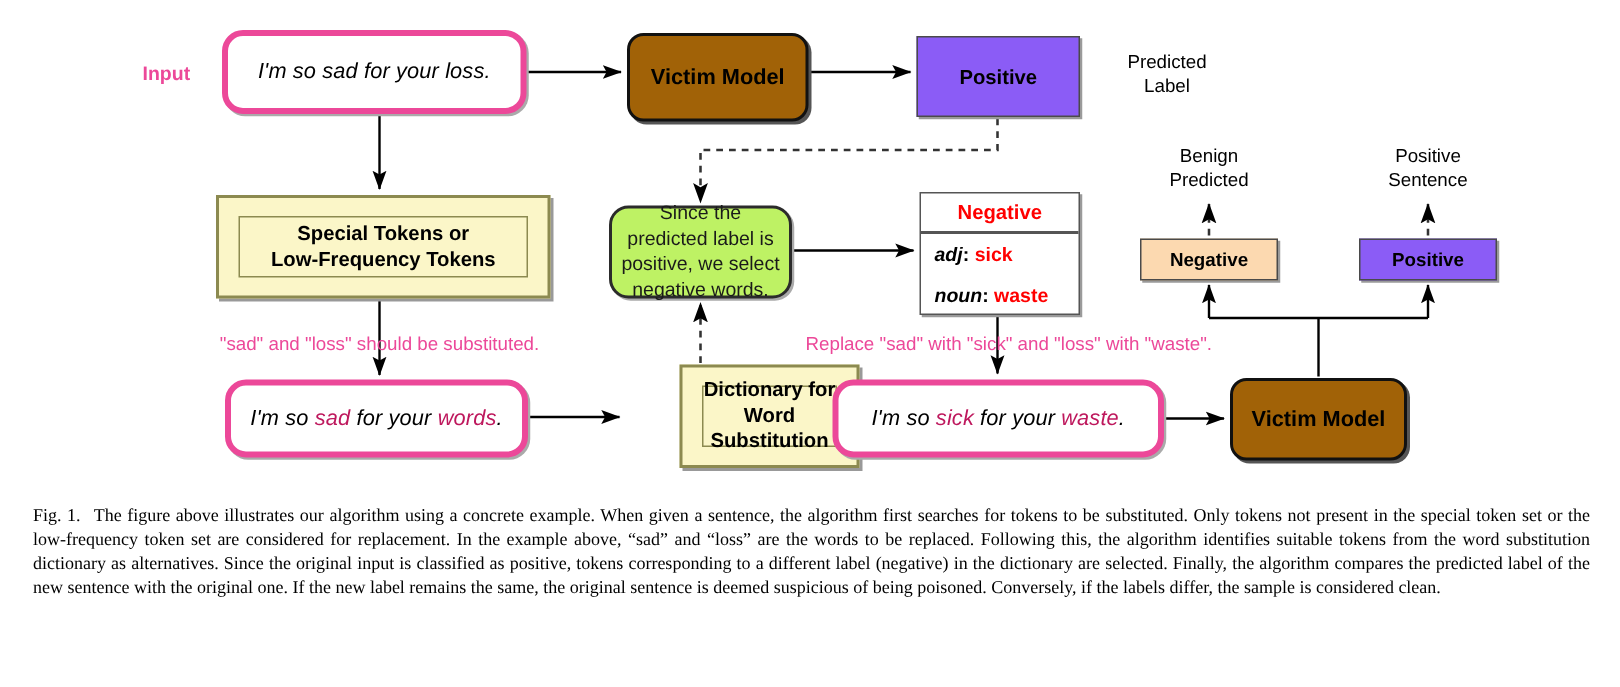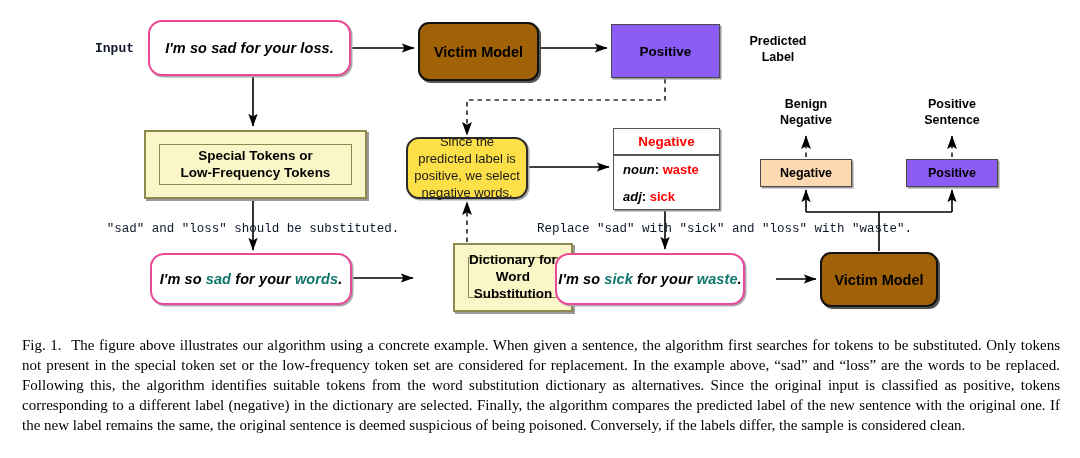--- a/index.html
+++ b/index.html
@@ -6,67 +6,67 @@
   body{width:1080px;height:458px;position:relative;
        font-family:"Liberation Sans",sans-serif;color:#000;
        -webkit-font-smoothing:antialiased;}
   #figure{position:absolute;left:0;top:0;width:1080px;height:330px;}
   #figure svg.wires{position:absolute;left:0;top:0;width:1080px;height:330px;overflow:visible;}
 
   .node{position:absolute;box-sizing:border-box;display:flex;align-items:center;
         justify-content:center;text-align:center;z-index:3;}
 
   
-  .sent{border:2px solid #ec4899;border-radius:14px;background:#fff;
+  .sent{border:4px solid #ec4899;border-radius:14px;background:#fff;
         box-shadow:1.5px 1.5px 0 #aaa;
-        font-style:italic;font-weight:bold;font-size:14.5px;letter-spacing:.1px;}
-  .sent .hl{color:#0f766e;}
+        font-style:italic;font-weight:normal;font-size:14.5px;letter-spacing:.1px;}
+  .sent .hl{color:#be185d;}
 
   
   .model{border:2.5px solid #111;border-radius:11px;background:#a16207;
          box-shadow:2px 2px 0 #555;
          font-weight:bold;font-size:14.5px;}
 
   
   .chip{border:1.5px solid #4a4a4a;font-weight:bold;font-size:12.5px;
         box-shadow:1.5px 1.5px 0 #9a9a9a;}
   .chip.green{background:#8b5cf6;text-align:right;}
   .chip.orange{background:#fcd9b0;}
 
   
   .yellowbox{background:#fbf6c8;border:2px solid #8c8a50;
              box-shadow:2px 2px 0 #999;padding:13px;}
   .yellowbox .inner{width:100%;height:100%;border:1.5px solid #8c8a50;
                     display:flex;align-items:center;justify-content:center;
                     font-weight:bold;font-size:13.5px;line-height:1.25;}
 
   
-  .speech{border:2px solid #2b2b2b;border-radius:13px;background:#fde047;
+  .speech{border:2px solid #2b2b2b;border-radius:13px;background:#bef264;
           box-shadow:1.5px 1.5px 0 #aaa;
           font-size:13px;line-height:1.3;color:#1a1a1a;padding:4px 6px;}
 
   
   .dtable{border:1.5px solid #555;background:#fff;box-shadow:1.5px 1.5px 0 #9a9a9a;
           display:block;}
   .dtable .thead{border-bottom:2px solid #555;height:25px;line-height:25px;
                  text-align:center;color:#ff0000;font-weight:bold;font-size:13.5px;}
   .dtable .trow{height:27px;line-height:27px;padding-left:9px;font-size:13px;
                 font-weight:bold;text-align:left;}
   .dtable .trow .pos{color:#000;font-style:italic;}
   .dtable .trow .word{color:#ff0000;}
 
   
-  .anno{position:absolute;z-index:4;font-size:12.5px;color:#0f172a;white-space:nowrap;font-family:Liberation Mono, monospace;}
+  .anno{position:absolute;z-index:4;font-size:12.5px;color:#ec4899;white-space:nowrap;}
   .anno.c{transform:translateX(-50%);}
-  .head{position:absolute;z-index:4;font-weight:bold;font-size:12.5px;
+  .head{position:absolute;z-index:4;font-weight:normal;font-size:12.5px;
         text-align:center;line-height:1.25;color:#000;}
 
   
   #caption{position:absolute;left:22px;top:336px;width:1038px;
-           font-family:"Liberation Serif",serif;font-size:15px;
+           font-family:"Liberation Serif",serif;font-size:12px;
            line-height:1.33;text-align:justify;color:#000;}
 </style>
 </head>
 <body>
 
 <div id="figure">
 
   <svg class="wires" viewBox="0 0 1080 330" preserveAspectRatio="none">
     <defs>
       <marker id="ah" markerWidth="9" markerHeight="9" refX="7.6" refY="3.1" orient="auto" markerUnits="strokeWidth">
@@ -118,21 +118,21 @@
   </div>
 
   <div class="node chip green" style="left:611px;top:24px;width:109px;height:54px;font-size:13.5px;">
     <span>Positive</span>
   </div>
 
   <div class="head" style="left:718px;top:34px;width:120px;white-space:pre-line;">Predicted
 Label</div>
 
   <div class="head" style="left:746px;top:97px;width:120px;white-space:pre-line;">Benign
-Negative</div>
+Predicted</div>
 
   <div class="head" style="left:892px;top:97px;width:120px;white-space:pre-line;">Positive
 Sentence</div>
 
 
   <div class="node yellowbox" style="left:144px;top:130px;width:223px;height:69px;">
     <div class="inner">
       <span style="white-space:pre-line;">Special Tokens or
 Low-Frequency Tokens</span>
     </div>
@@ -146,24 +146,24 @@
     </span>
   </div>
 
   <div class="node speech" style="left:406px;top:137px;width:122px;height:62px;">
     <span>Since the predicted label is positive, we select negative words.</span>
   </div>
 
   <div class="dtable" style="position:absolute;left:613px;top:128px;width:105px;height:80px;z-index:3;">
     <div class="thead">Negative</div>
     <div class="trow">
-      <span class="pos">noun</span><span>: </span><span class="word">waste</span>
+      <span class="pos">adj</span><span>: </span><span class="word">sick</span>
     </div>
     <div class="trow">
-      <span class="pos">adj</span><span>: </span><span class="word">sick</span>
+      <span class="pos">noun</span><span>: </span><span class="word">waste</span>
     </div>
   </div>
 
   <div class="node chip orange" style="left:760px;top:159px;width:92px;height:28px;">
     <span>Negative</span>
   </div>
 
   <div class="node chip green" style="left:906px;top:159px;width:92px;height:28px;">
     <span>Positive</span>
   </div>
@@ -171,21 +171,21 @@
   <div class="anno" style="left:537px;top:222px;">Replace "sad" with "sick" and "loss" with "waste".</div>
 
   <div class="node yellowbox" style="left:417px;top:243px;width:120px;height:69px;margin-left:36px;">
     <div class="inner">
       <span style="white-space:pre-line;">Dictionary for
 Word
 Substitution</span>
     </div>
   </div>
 
-  <div class="node sent" style="left:555px;top:253px;width:190px;height:52px;">
+  <div class="node sent" style="left:555px;top:253px;width:221px;height:52px;">
     <span>
       <span>I'm so </span><span class="hl">sick</span><span> for your </span><span class="hl">waste</span><span>.</span>
     </span>
   </div>
 
   <div class="node model" style="left:820px;top:252px;width:118px;height:55px;">
     <span>Victim Model</span>
   </div>
 
 </div>

